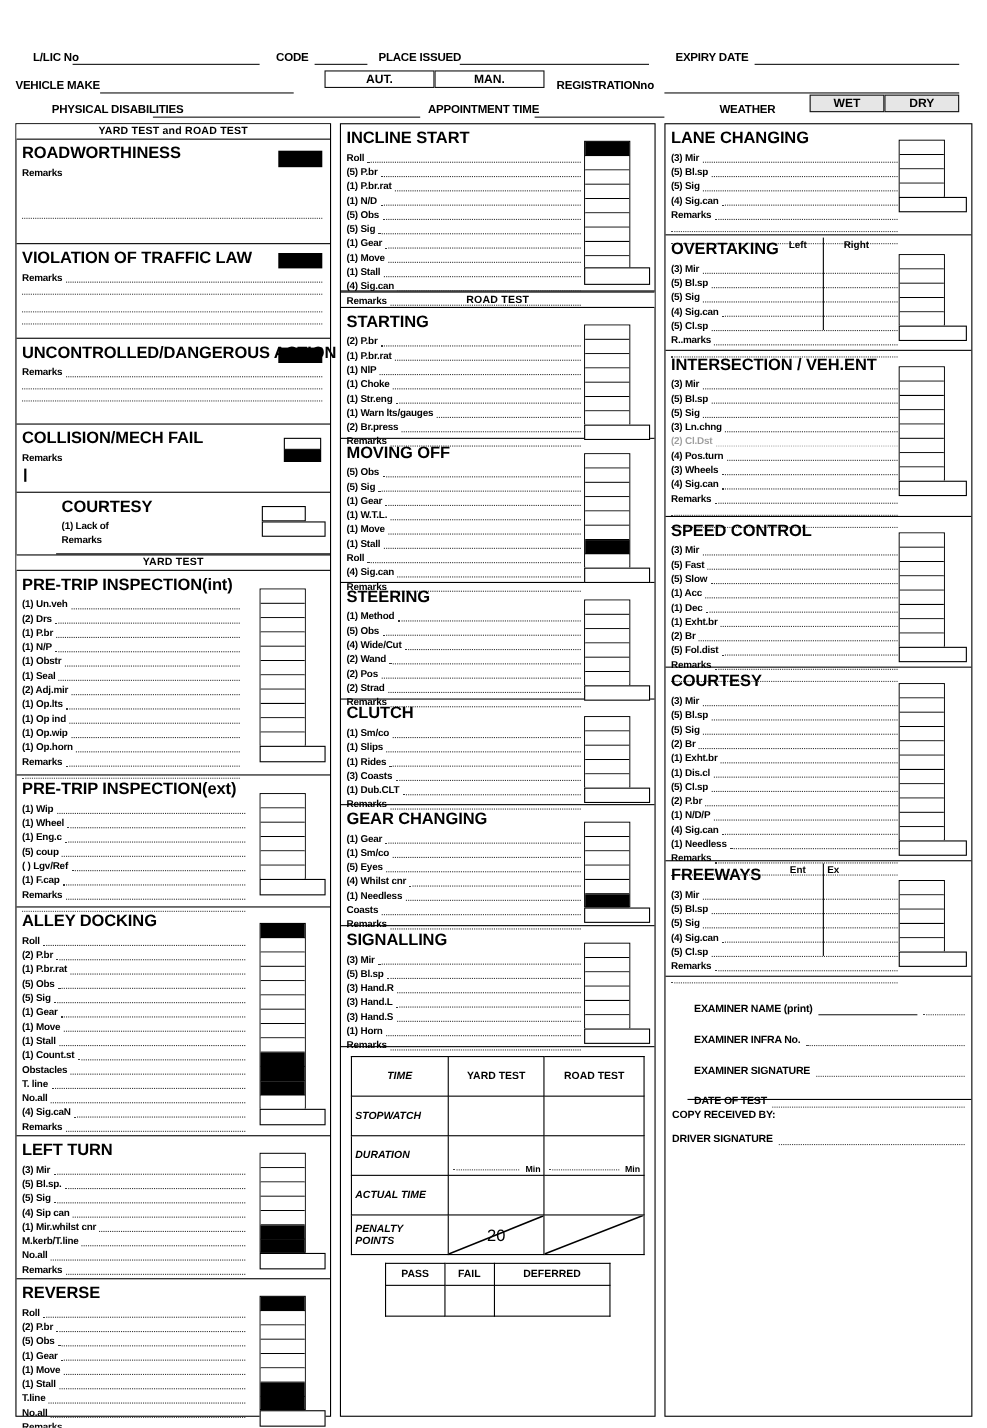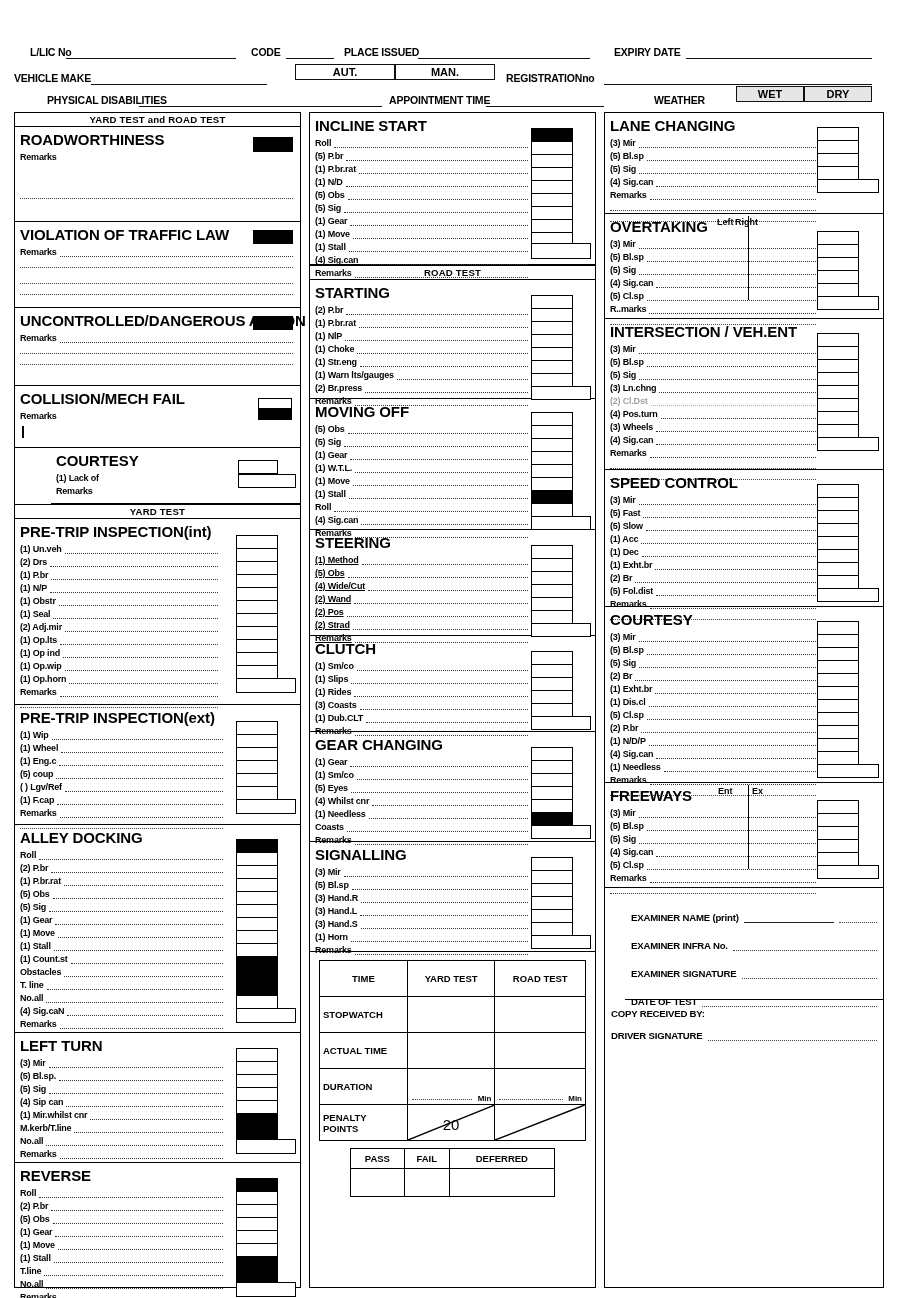--- a/index.html
+++ b/index.html
@@ -91,21 +91,21 @@
     position: absolute; font-size: 9px; font-weight: bold;
   }
 
   
   .ttable { width: 100%; border-collapse: collapse; }
   .ttable td {
     border: 1.3px solid #000; height: 36px; font-size: 9.5px;
     font-weight: bold; text-align: center; padding: 0 3px;
     position: relative;
   }
-  .ttable td.lft { text-align: left; width: 33%; }
+  .ttable td.lft { text-align: left; width: 33%; font-style: italic; }
   .pftable { border-collapse: collapse; margin: 7px auto 0 auto; width: 205px; }
   .pftable td {
     border: 1.3px solid #000; height: 20px; font-size: 9.5px;
     font-weight: bold; text-align: center;
   }
   .pftable td.body { height: 28px; }
 
   .diag { position: absolute; left: 0; top: 0; width: 100%; height: 100%; }
   .mins {
     position: absolute; right: 3px; bottom: 1px; font-size: 8px; font-weight: bold;
@@ -683,21 +683,21 @@
         <div class="boxcell" style="height:13px;"></div>
         <div class="boxcell" style="height:13px;"></div>
         <div class="boxcell black" style="height:13px;"></div>
         <div class="boxcell" style="height:13px;"></div>
       </div>
       <div class="widebox" style="right:4px; top:117px; width:60px; height:14px;"></div>
     </div>
 
     <div class="sec" style="height:106px;">
       <div class="sec-title">STEERING</div>
-      <div class="items" style="width:215px;text-decoration:underline;">
+      <div class="items" style="width:215px;">
         <div class="item">
             <span class="lab">(1) Method</span>
             <span class="dots"></span>
           </div>
         <div class="item">
             <span class="lab">(5) Obs</span>
             <span class="dots"></span>
           </div>
         <div class="item">
             <span class="lab">(4) Wide/Cut</span>
@@ -862,34 +862,34 @@
           <td class="lft" style="text-align:center;">TIME</td>
           <td>YARD TEST</td>
           <td>ROAD TEST</td>
         </tr>
         <tr>
           <td class="lft">STOPWATCH</td>
           <td></td>
           <td></td>
         </tr>
         <tr>
-          <td class="lft">ACTUAL TIME</td>
-          <td></td>
-          <td></td>
-        </tr>
-        <tr>
           <td class="lft">DURATION</td>
           <td>
             <span class="minsdots"></span>
             <span class="mins">Min</span>
           </td>
           <td>
             <span class="minsdots"></span>
             <span class="mins">Min</span>
           </td>
+        </tr>
+        <tr>
+          <td class="lft">ACTUAL TIME</td>
+          <td></td>
+          <td></td>
         </tr>
         <tr>
           <td class="lft">PENALTY POINTS</td>
           <td>
             <svg class="diag" viewBox="0 0 100 40" preserveAspectRatio="none">
               <line x1="0" y1="40" x2="100" y2="0" stroke="#000" stroke-width="1.4" vector-effect="non-scaling-stroke"></line>
             </svg>
             <span class="pp-val">20</span>
           </td>
           <td>
@@ -951,21 +951,21 @@
         <div class="boxcell" style="height:13px;"></div>
         <div class="boxcell" style="height:13px;"></div>
         <div class="boxcell" style="height:13px;"></div>
       </div>
       <div class="widebox" style="right:4px; top:66px; width:62px; height:14px;"></div>
     </div>
 
     <div class="sec split" style="height:105px;">
       <div class="sec-title">OVERTAKING</div>
       <div class="hdr2" style="left:112px; top:3px;">Left</div>
-      <div class="hdr2" style="left:130px; top:3px;">Right</div>
+      <div class="hdr2" style="left:162px; top:3px;">Right</div>
       <div class="divider" style="left:143px; top:2px; height:84px;"></div>
       <div class="items" style="width:208px;">
         <div class="item">
             <span class="lab">(3) Mir</span>
             <span class="dots"></span>
           </div>
         <div class="item">
             <span class="lab">(5) Bl.sp</span>
             <span class="dots"></span>
           </div>

